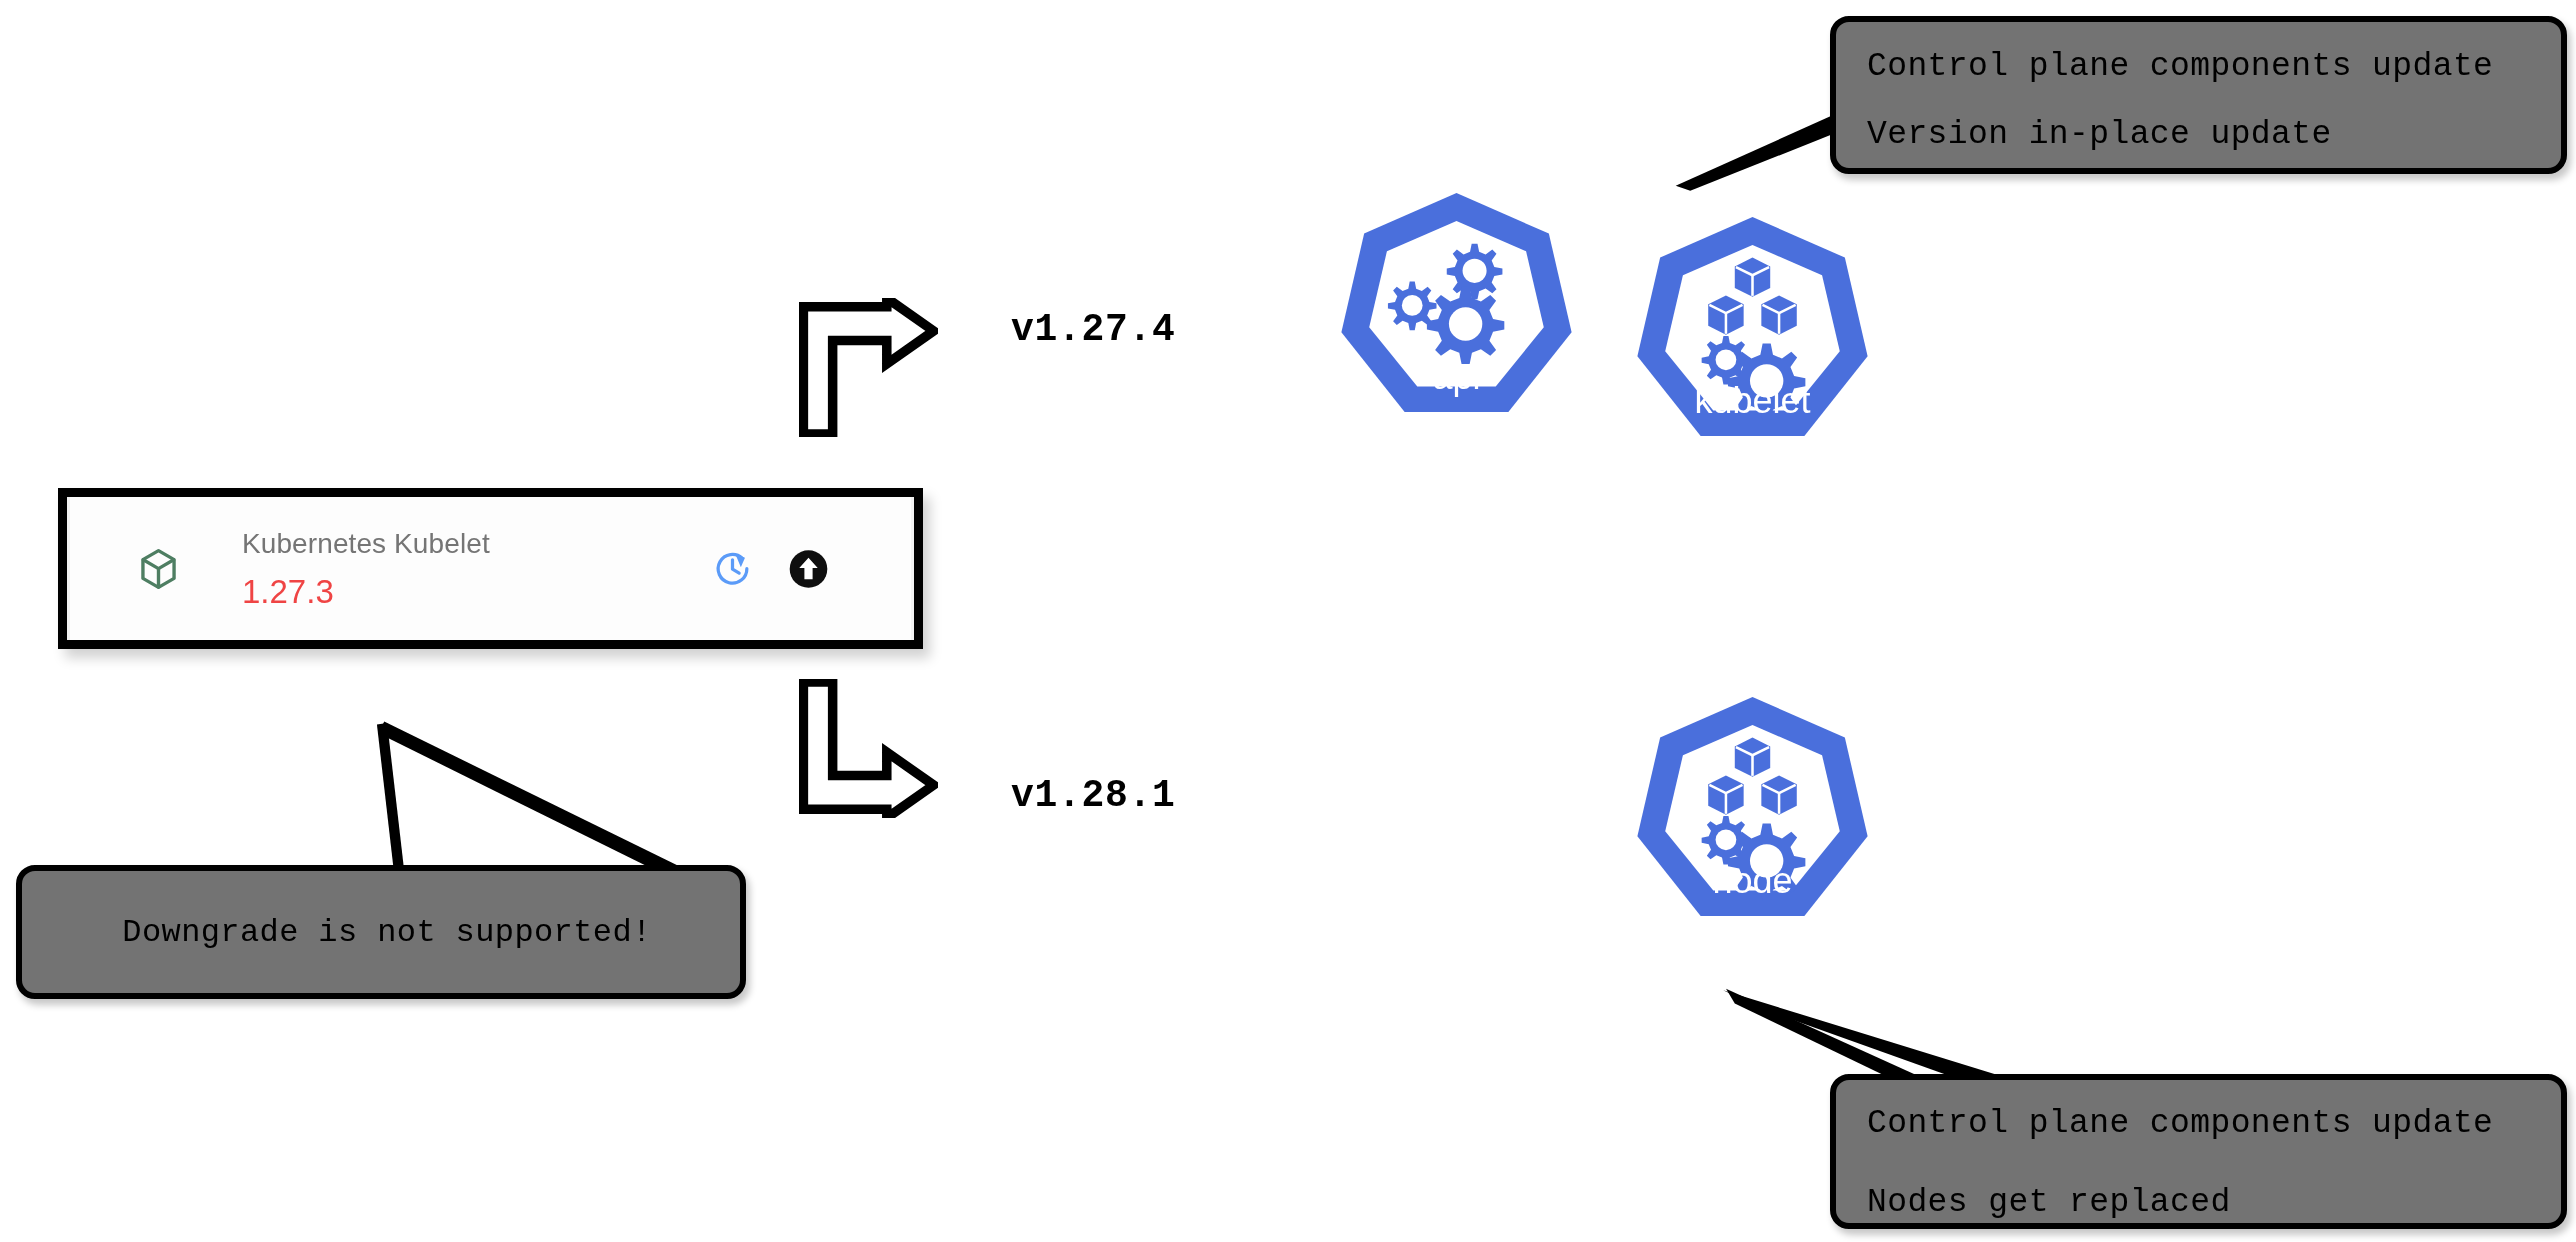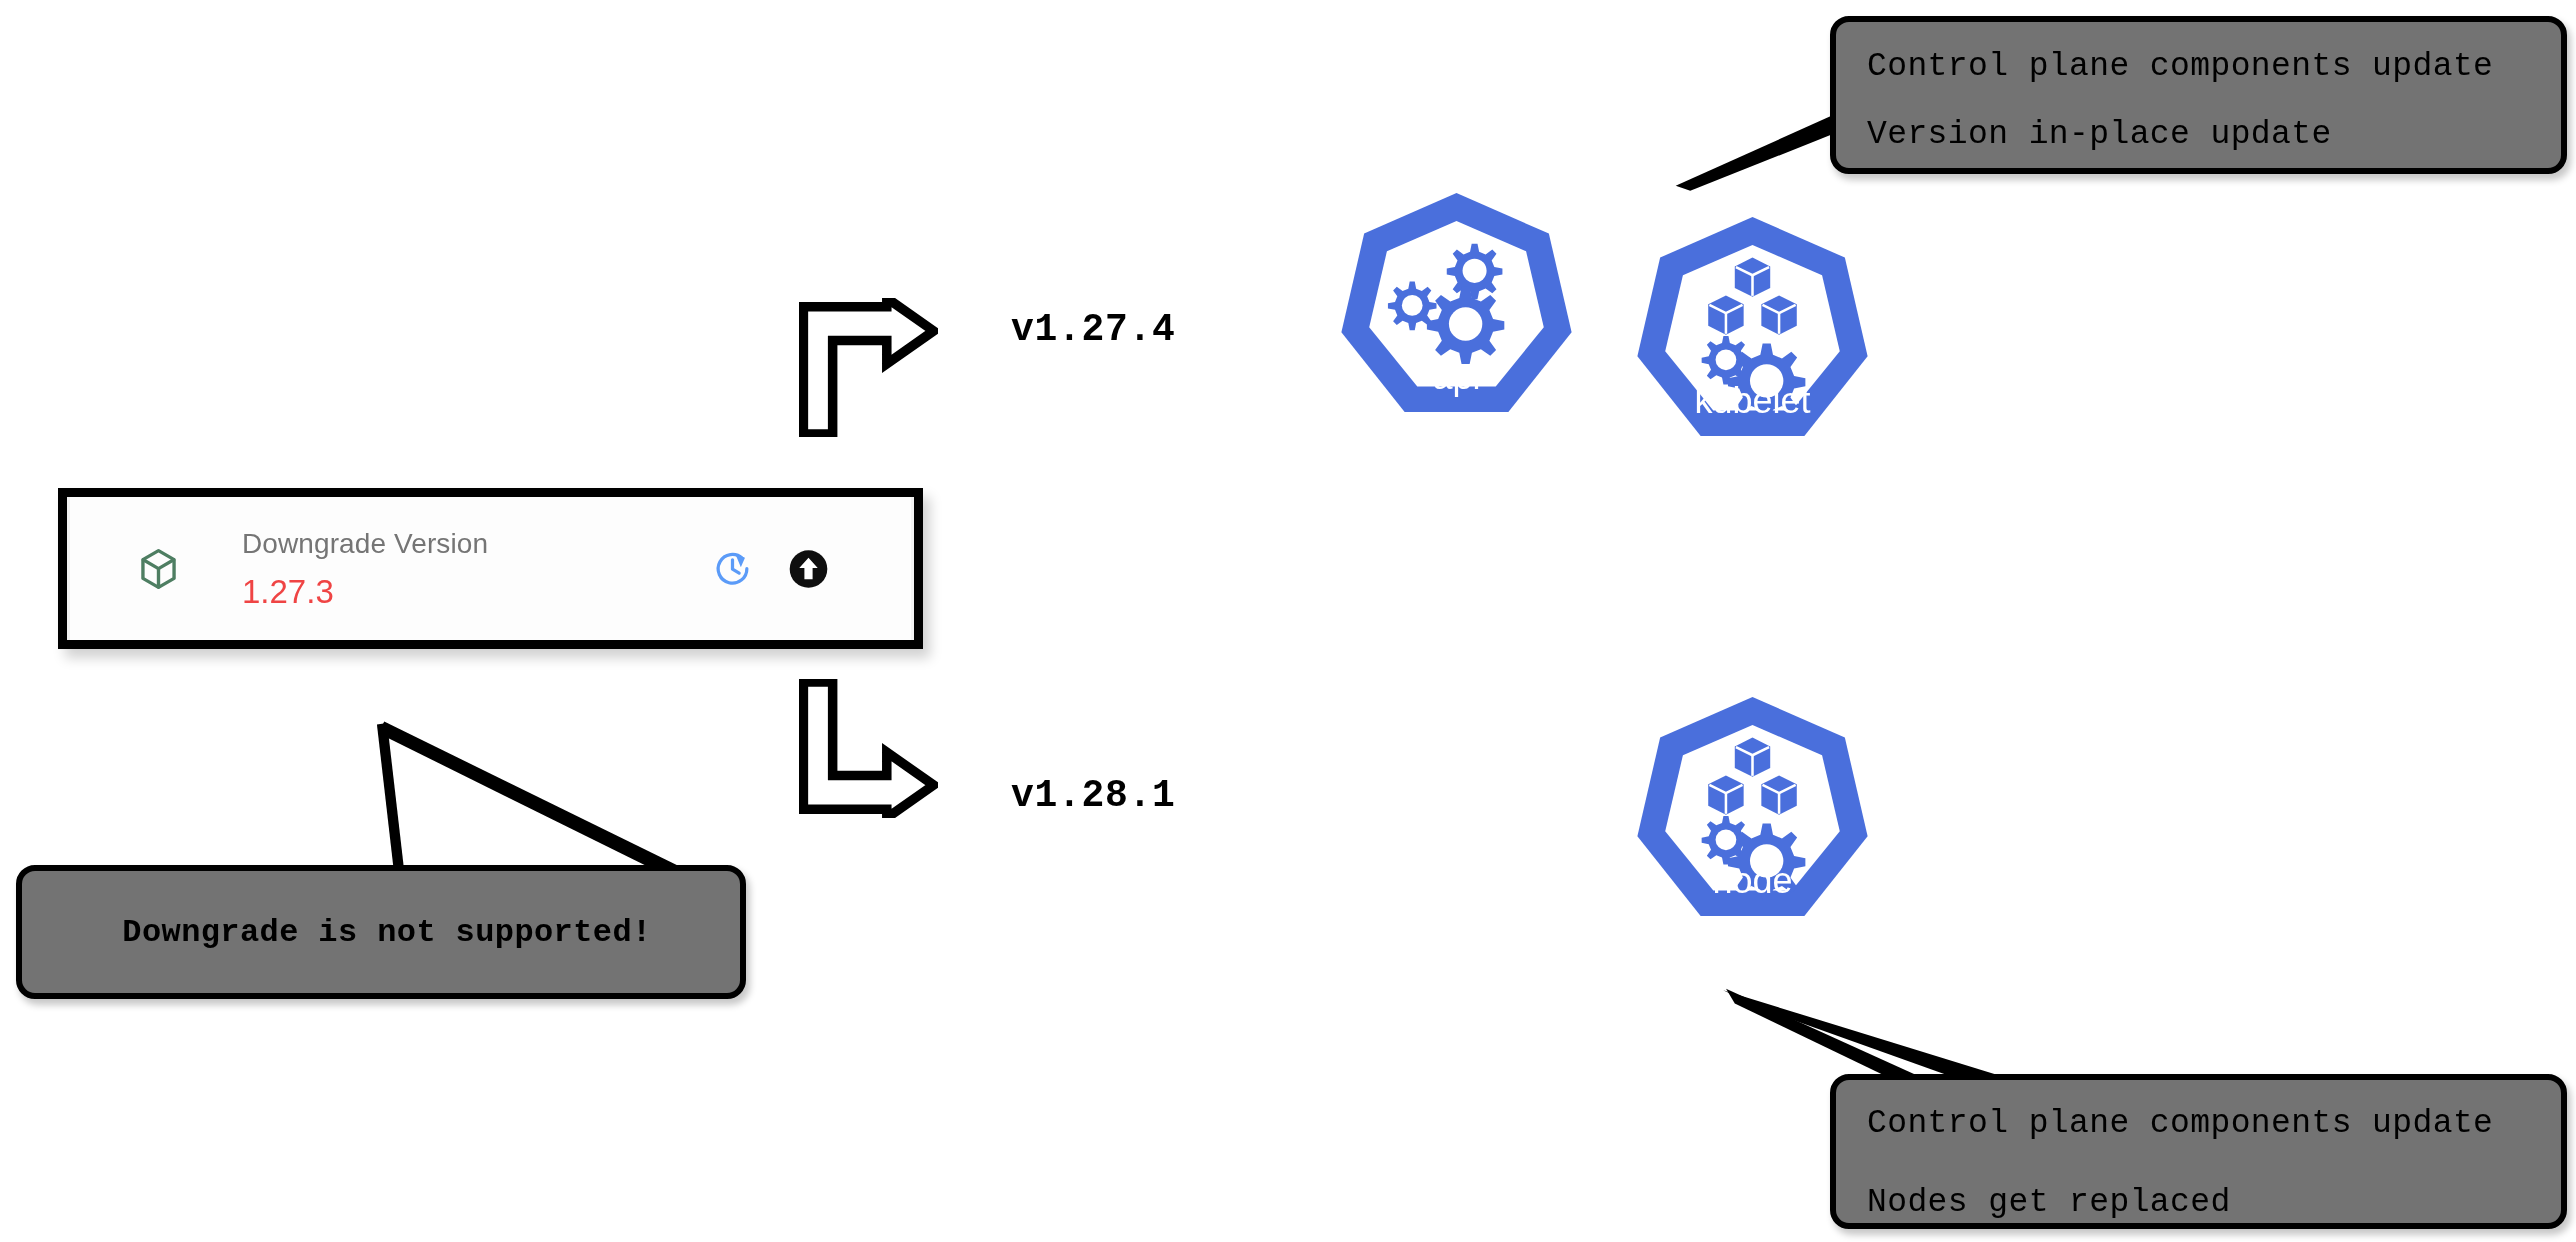--- a/index.html
+++ b/index.html
@@ -161,21 +161,21 @@
   #bubble-downgrade {
     left: 16px;
     top: 865px;
     width: 730px;
     height: 134px;
     padding: 0;
     display: flex;
     align-items: center;
     justify-content: center;
   }
-  #bubble-downgrade .bubble-text { font-weight: bold; font-size: 32px; margin-left: 12px; }
+  #bubble-downgrade .bubble-text { font-weight: normal; font-size: 32px; margin-left: 12px; }
 
   .bubble-tail { position: absolute; pointer-events: none; }
   #tail-top { left: 1664px; top: 109px; }
   #tail-bottom-right { left: 1701px; top: 964px; }
   #tail-downgrade { left: 314px; top: 650px; }
 </style>
 </head>
 <body>
 
 <div id="stage">
@@ -185,21 +185,21 @@
 
       <span class="k8s-cube-icon">
         <svg viewBox="0 0 24 24" width="45" height="45" fill="none" stroke="#4e7e62" stroke-width="1.8" stroke-linejoin="round" stroke-linecap="round">
           <path d="M12 2.2 L20.3 7 L20.3 17 L12 21.8 L3.7 17 L3.7 7 Z"></path>
           <path d="M3.9 7.1 L12 11.8 L20.1 7.1"></path>
           <path d="M12 11.8 L12 21.6"></path>
         </svg>
       </span>
 
       <div id="version-texts">
-        <div id="version-label">Downgrade Version</div>
+        <div id="version-label">Kubernetes Kubelet</div>
         <div id="version-value">1.27.3</div>
       </div>
 
       <div id="card-actions">
         <span class="action-icon">
           <svg viewBox="0 0 24 24" width="41" height="41" fill="none" stroke="#5b9bf8" stroke-width="1.9" stroke-linecap="round" stroke-linejoin="round">
             <path d="M20.4 11.8 a8.4 8.4 0 1 1 -2.6 -6.0"></path>
             <path d="M12 6.6 L12 12.1 L15.9 14.4" stroke-width="1.9"></path>
             <path d="M13.6 3.0 L19.3 5.4 L16.9 11.0 Z" fill="#5b9bf8" stroke="none"></path>
           </svg>

